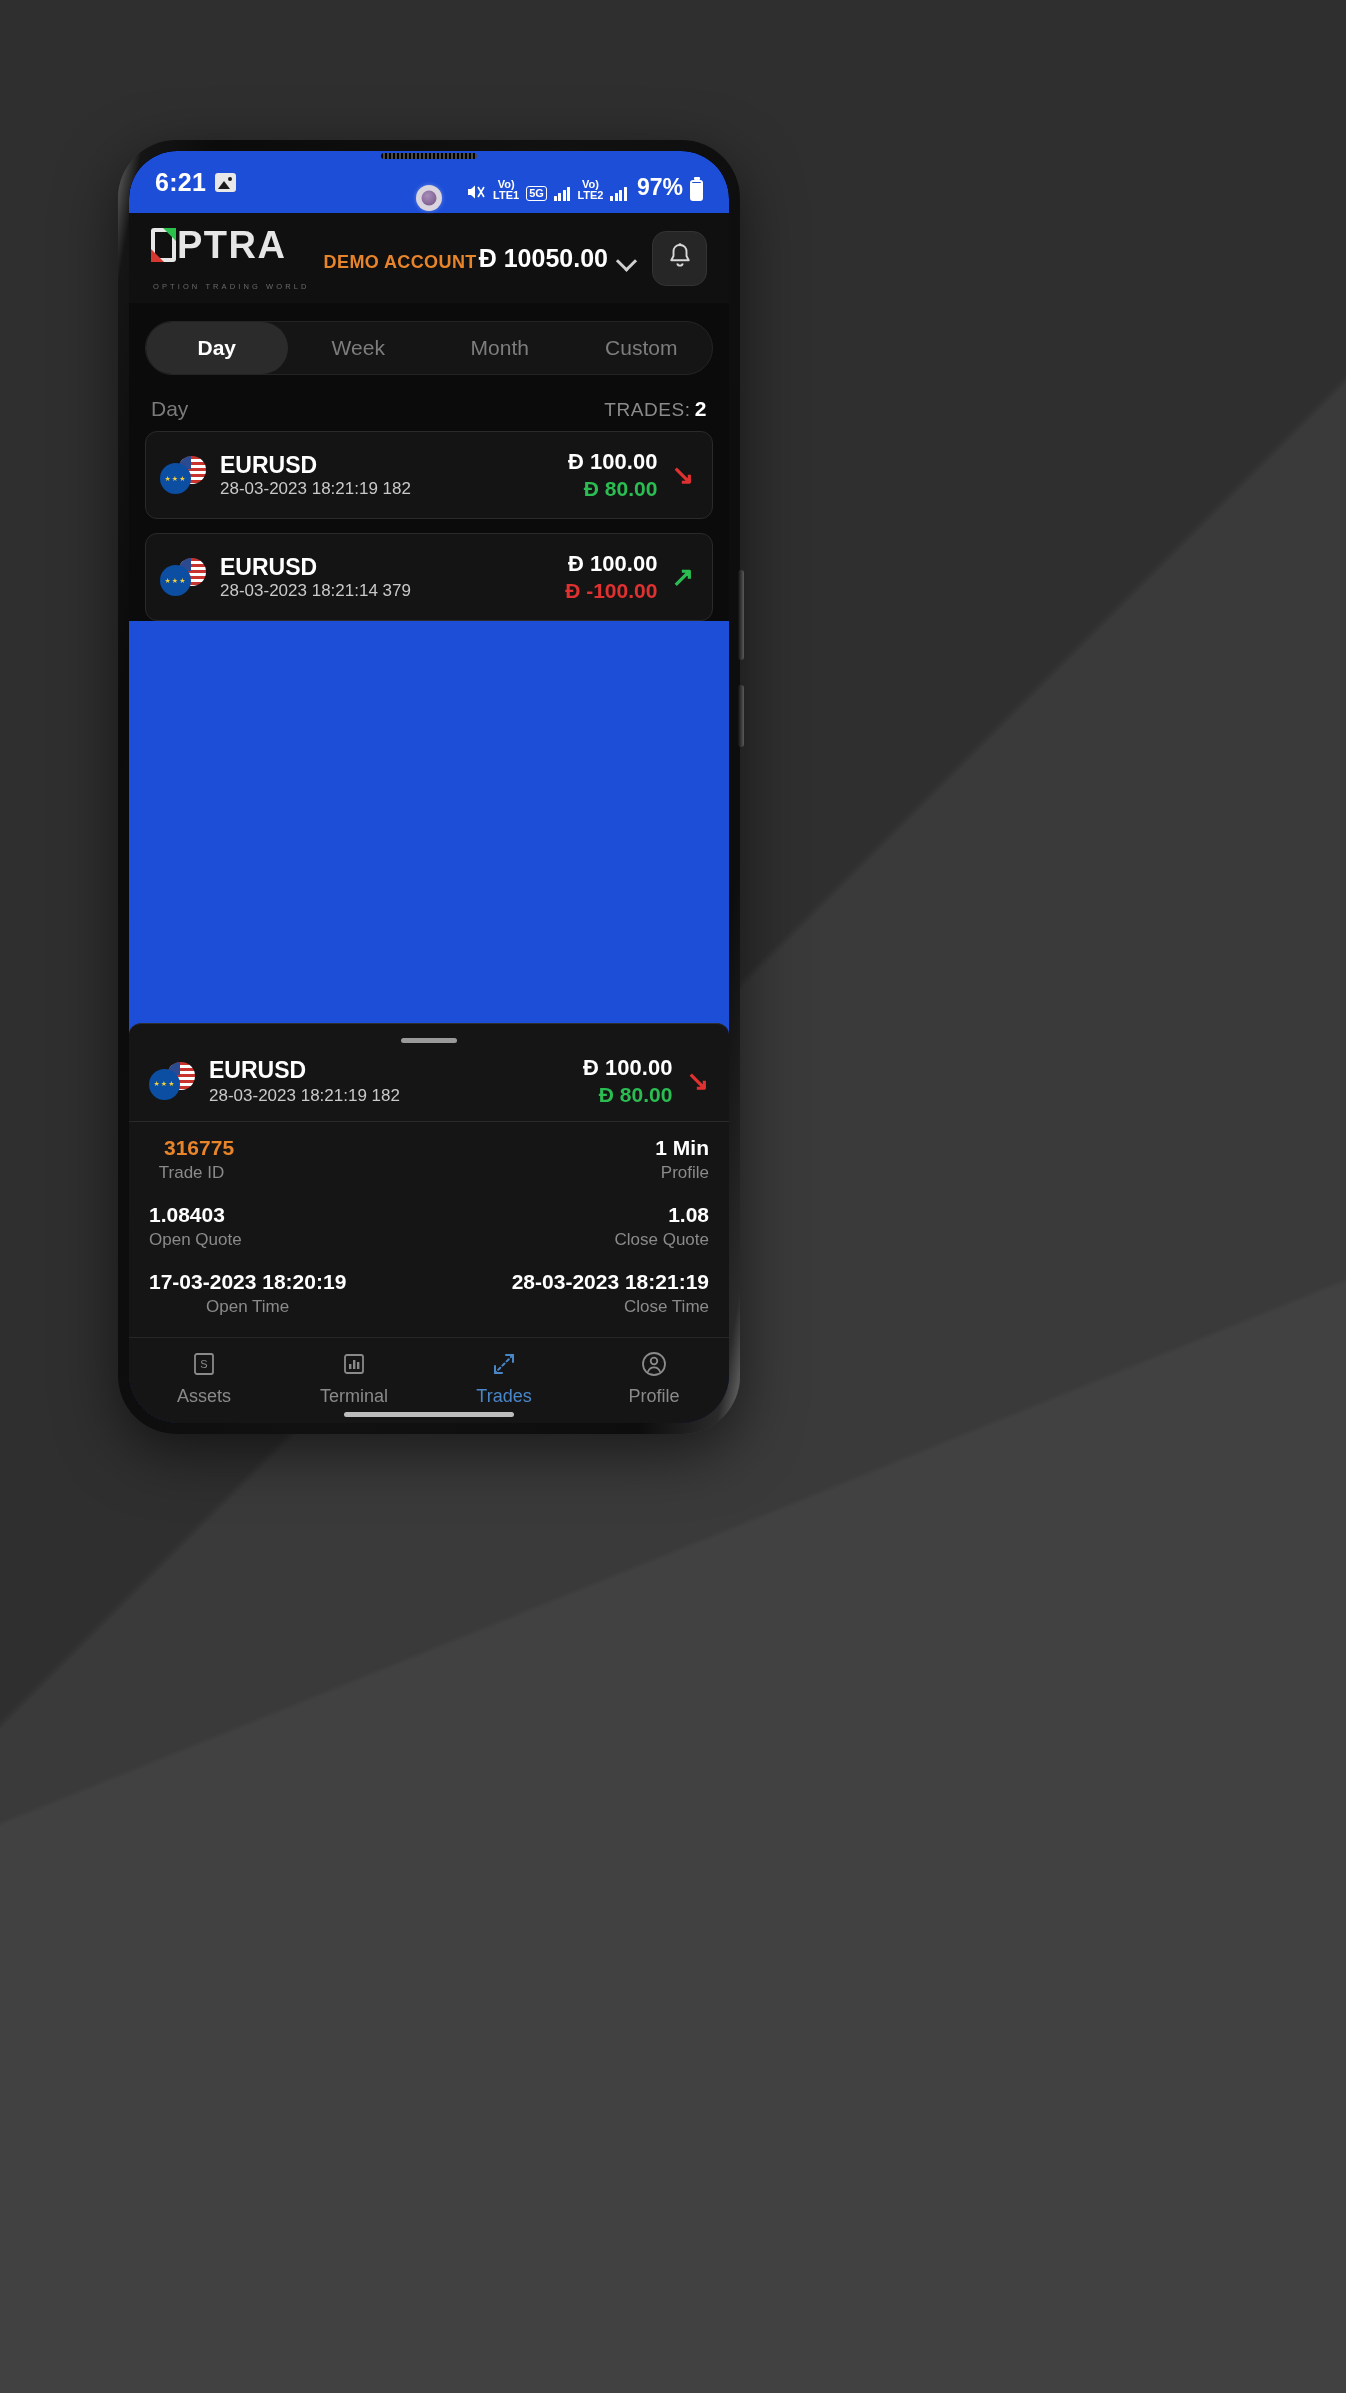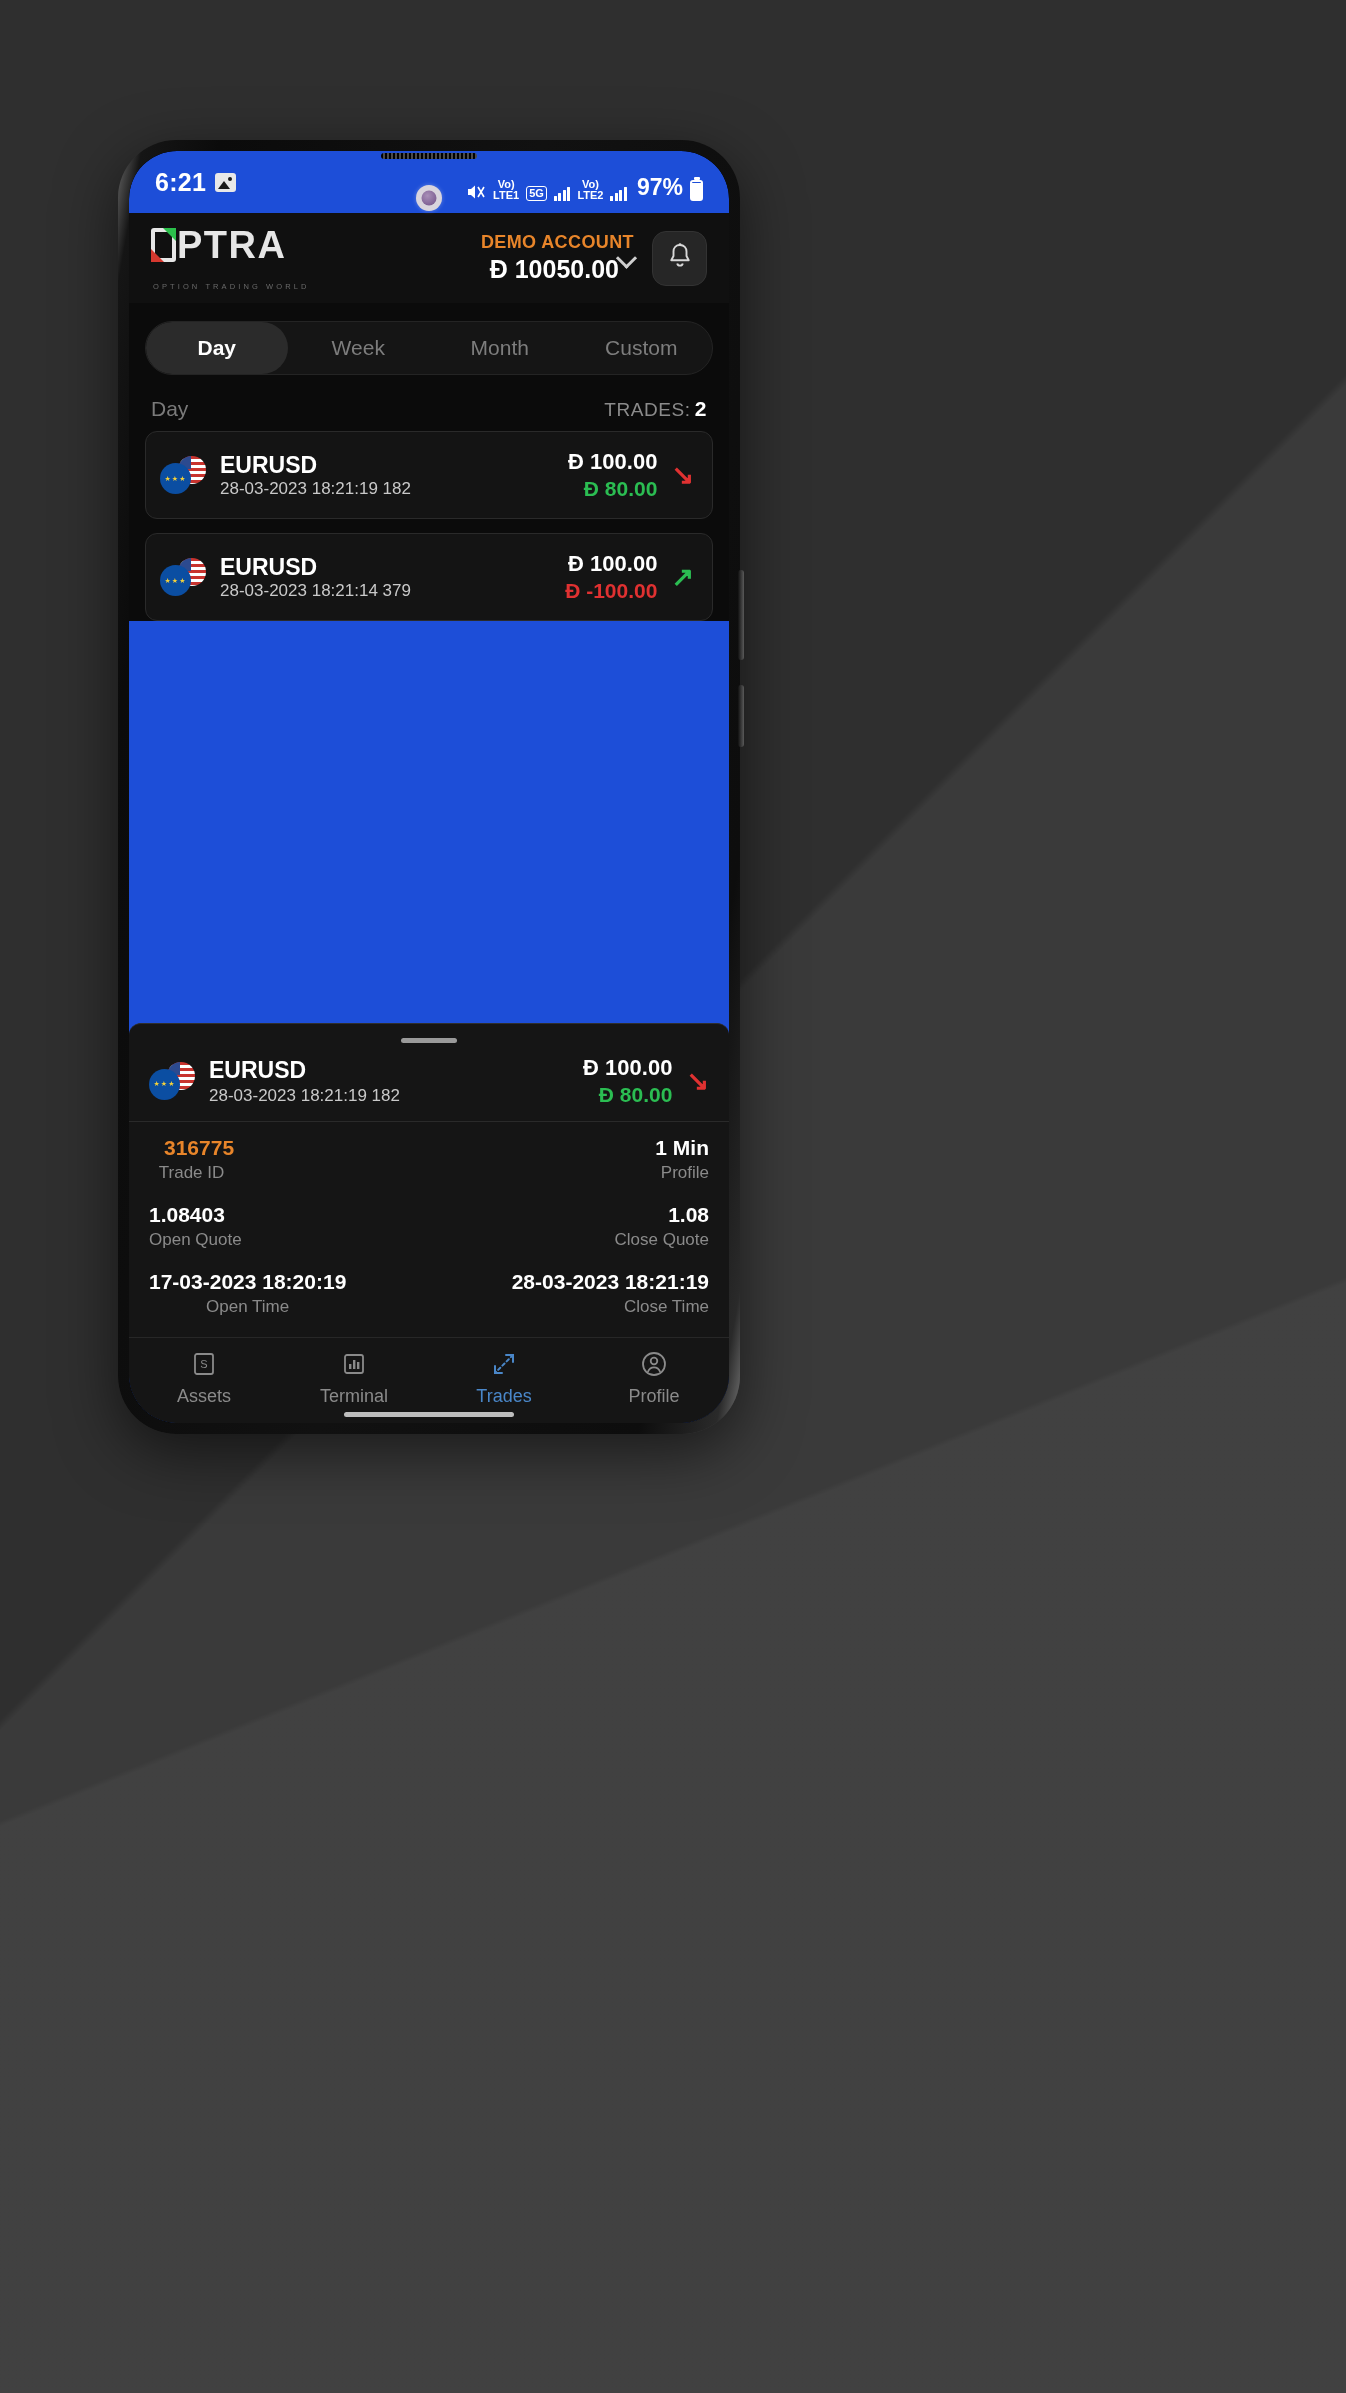--- a/index.html
+++ b/index.html
@@ -128,23 +128,23 @@
     content:""; position:absolute; right:-4px; top:-4px;
     width:0; height:0; border-top:13px solid #2bc04b; border-left:13px solid transparent;
   }
   .logo-o::after{
     content:""; position:absolute; left:-4px; bottom:-4px;
     width:0; height:0; border-bottom:13px solid #d6382f; border-right:13px solid transparent;
   }
   .logo-sub{
     font-size:7.5px; color:#6a6a6a; letter-spacing:3.1px; padding-left:2px;
   }
-  .acct-block{ display:flex; flex-direction:column; align-items:flex-end; gap:2px; }
+  .acct-block{ display:flex; align-items:flex-end; gap:2px; }
   .acct-label{ font-size:18px; font-weight:700; color:#e8852a; letter-spacing:.4px; }
-  .acct-row{ display:flex; align-items:flex-start; }
+  .acct-row{ display:flex; align-items:flex-end; gap:11px; }
   .acct-bal{ font-size:25px; font-weight:700; color:#fff; }
   .chev{
     width:15px; height:15px; border-right:3px solid #cfcfcf; border-bottom:3px solid #cfcfcf;
     transform:rotate(45deg) translate(-3px,-3px);
   }
   .bell-btn{
     width:55px; height:55px; border-radius:14px; background:#262626;
     display:flex; align-items:center; justify-content:center; margin-left:18px;
     border:1px solid #333;
   }

